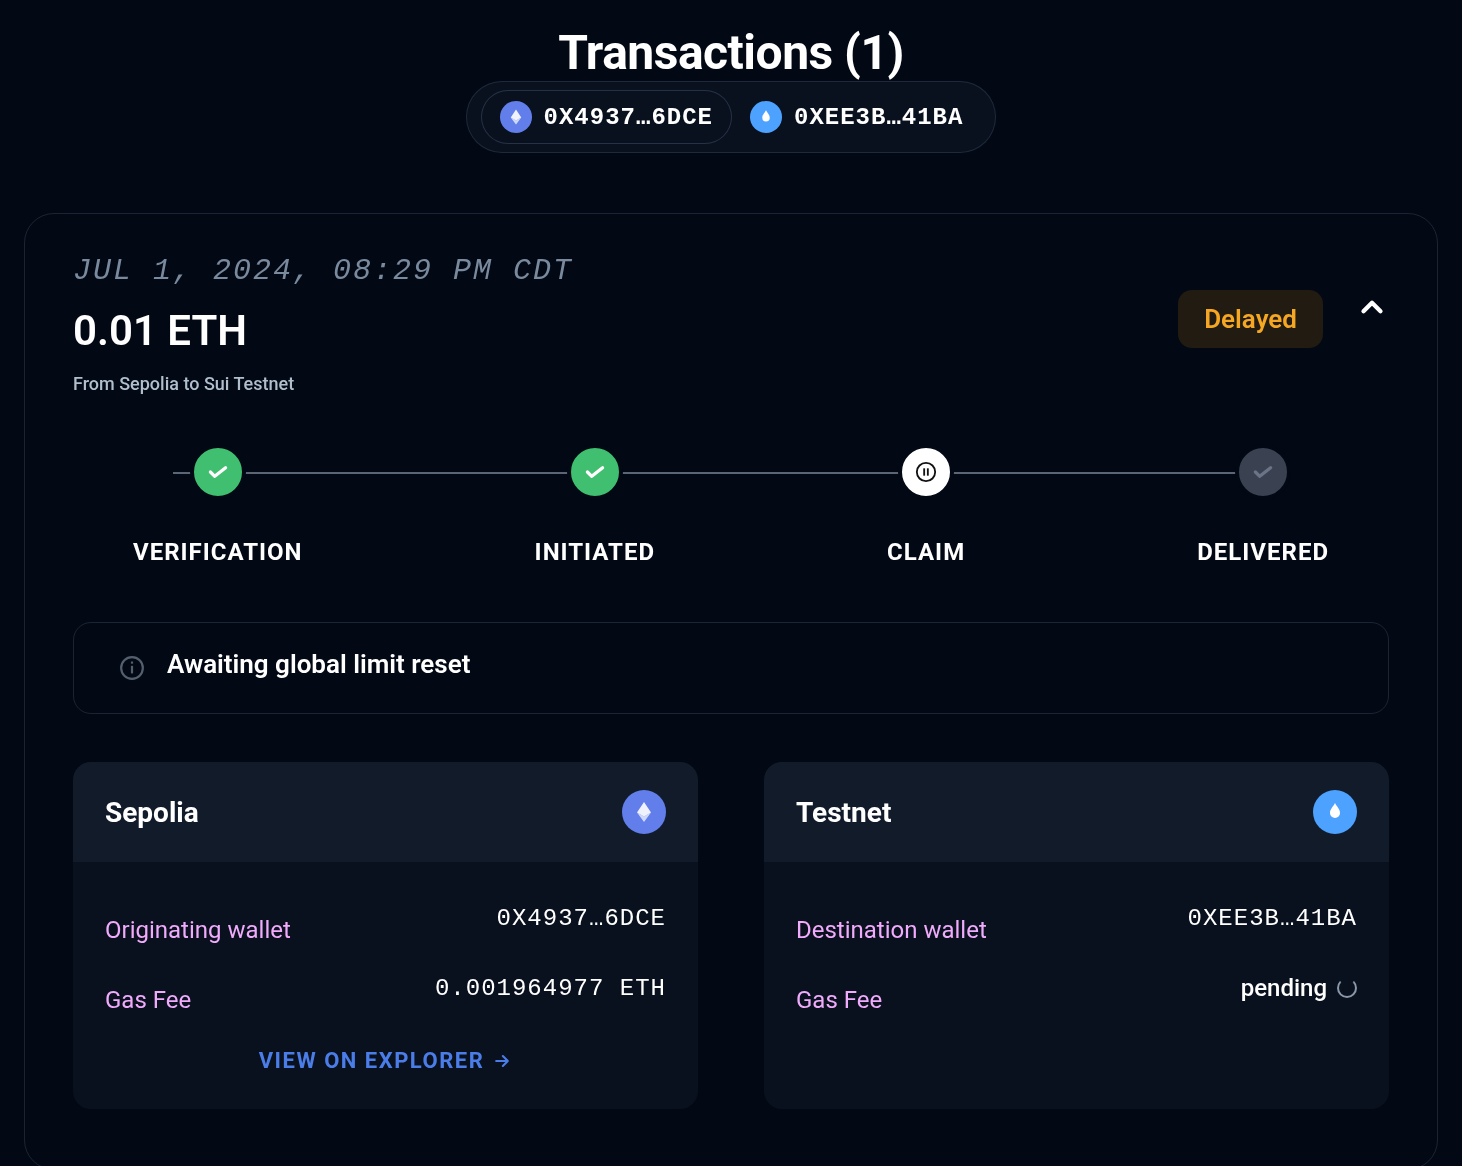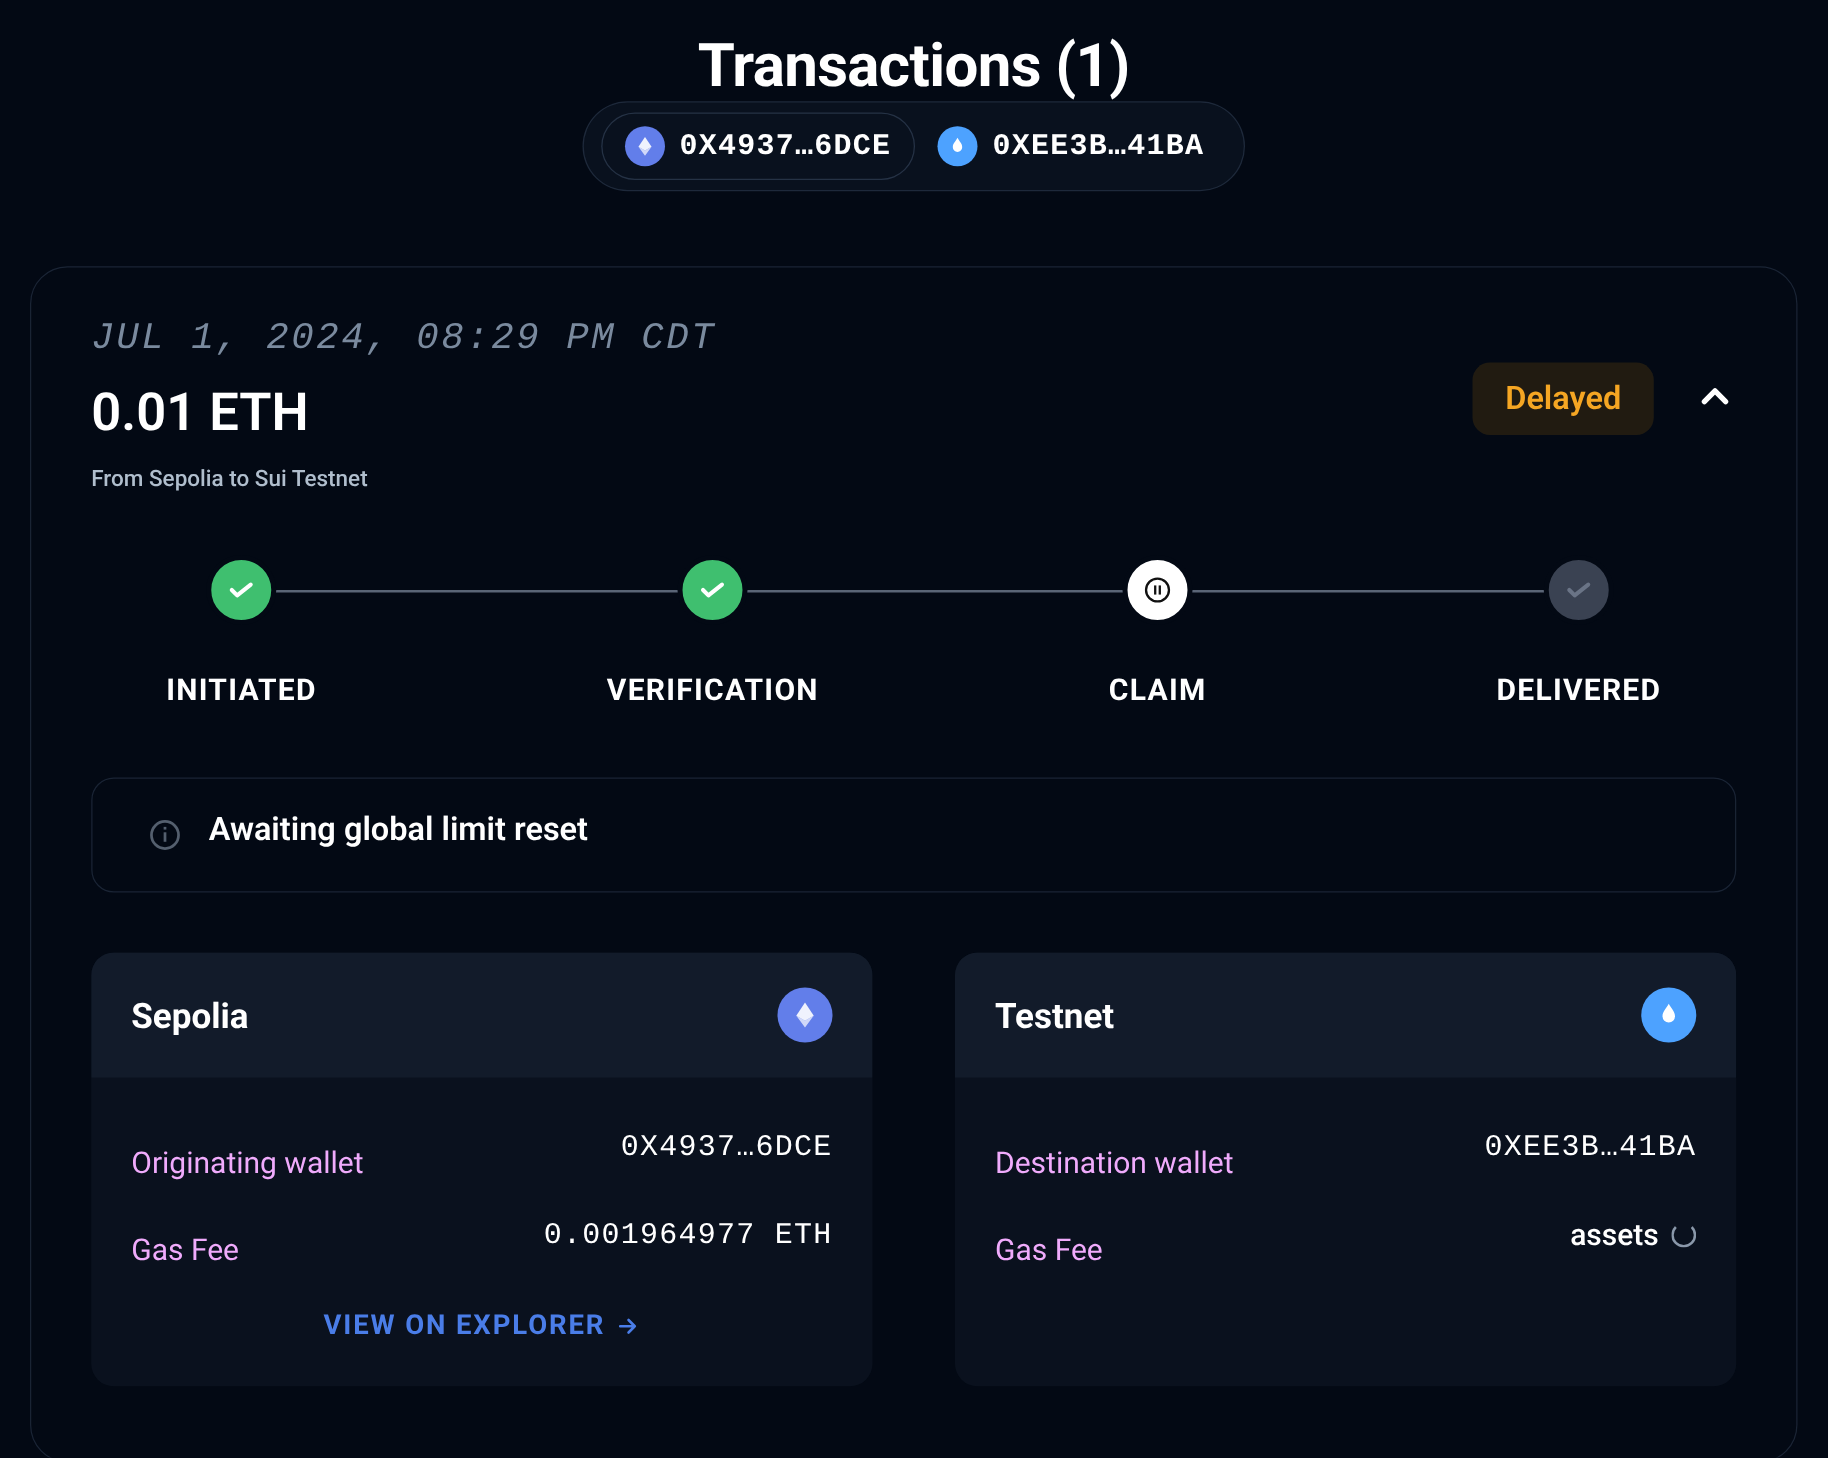--- a/index.html
+++ b/index.html
@@ -86,21 +86,20 @@
   font-weight: 600;
   margin-bottom: 18px;
 }
 .tx-route {
   font-size: 18px;
   color: #b0becd;
   font-weight: 500;
 }
 .header-right {
   display: flex;
-  align-items: center;
   gap: 32px;
   margin-top: 36px;
 }
 .status-badge {
   background: rgba(255, 165, 0, 0.12);
   color: #f5a623;
   font-size: 26px;
   font-weight: 600;
   padding: 14px 26px;
   border-radius: 14px;
@@ -293,29 +292,29 @@
   </div>
 
   <div class="stepper">
     <div class="step-line"></div>
     <div class="step">
       <div class="step-circle done">
         <svg width="26" height="26" viewBox="0 0 24 24">
             <path d="M5 12l4 4L19 8" stroke="#fff" stroke-width="3" fill="none" stroke-linecap="round" stroke-linejoin="round"></path>
           </svg>
       </div>
-      <div class="step-label">INITIATED</div>
+      <div class="step-label">VERIFICATION</div>
     </div>
     <div class="step">
       <div class="step-circle done">
         <svg width="26" height="26" viewBox="0 0 24 24">
             <path d="M5 12l4 4L19 8" stroke="#fff" stroke-width="3" fill="none" stroke-linecap="round" stroke-linejoin="round"></path>
           </svg>
       </div>
-      <div class="step-label">VERIFICATION</div>
+      <div class="step-label">INITIATED</div>
     </div>
     <div class="step">
       <div class="step-circle current">
         <svg width="22" height="22" viewBox="0 0 24 24">
             <circle cx="12" cy="12" r="10" stroke="#111" stroke-width="2" fill="none"></circle>
             <rect x="9" y="8" width="2" height="8" fill="#111"></rect>
             <rect x="13" y="8" width="2" height="8" fill="#111"></rect>
           </svg>
       </div>
       <div class="step-label">CLAIM</div>
@@ -382,20 +381,20 @@
         </span>
       </div>
       <div class="chain-card-body">
         <div class="kv-row">
           <span class="kv-key">Destination wallet</span>
           <span class="kv-val">0XEE3B…41BA</span>
         </div>
         <div class="kv-row">
           <span class="kv-key">Gas Fee</span>
           <span class="kv-val sans">
-            <span>assets</span>
+            <span>pending</span>
             <span class="spinner"></span>
           </span>
         </div>
       </div>
     </div>
   </div>
 </div>
 
 </body></html>

